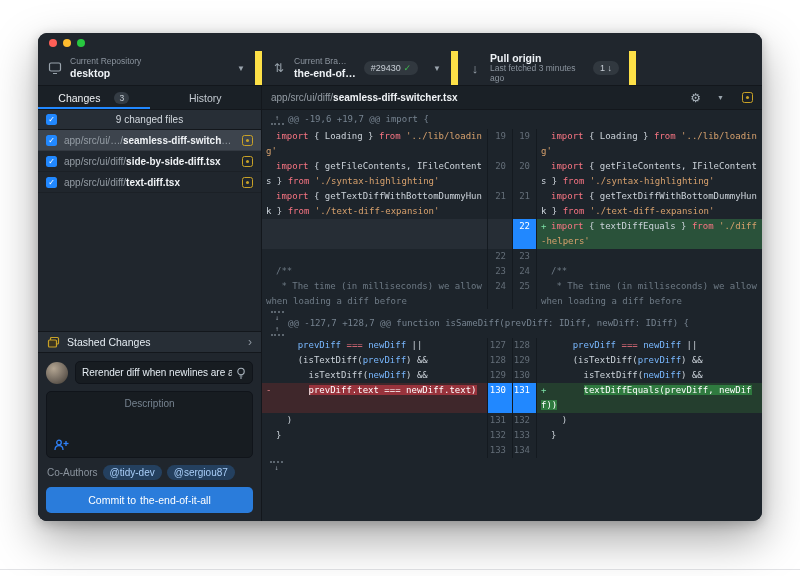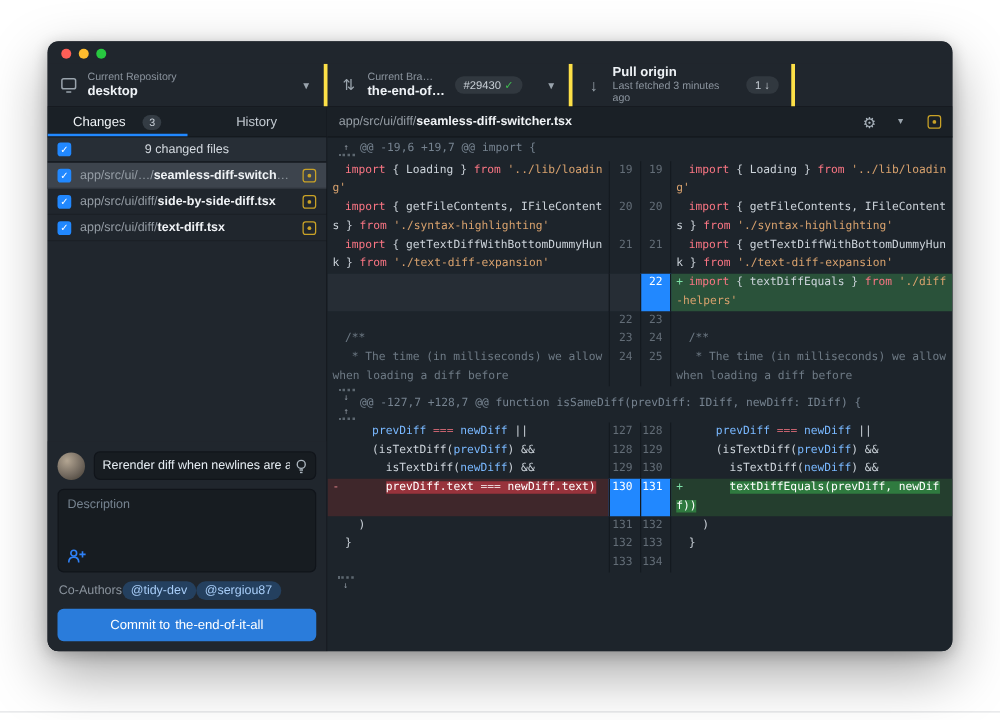--- a/index.html
+++ b/index.html
@@ -10,21 +10,21 @@
   .window { position:absolute; left:38px; top:33px; width:724px; height:488px;
     border-radius:9px; overflow:hidden; background:#20262d;
     box-shadow:0 18px 45px rgba(0,0,0,.35), 0 3px 12px rgba(0,0,0,.22);
     display:flex; flex-direction:column; }
 
   
   .titlebar { height:18px; background:#20262d; position:relative; flex:none; }
   .lights { position:absolute; left:11px; top:6px; display:flex; gap:6px; }
   .light { width:8px; height:8px; border-radius:50%; }
   .toolbar { height:35px; flex:none; display:flex; background:#20262d; border-bottom:1px solid #13171c; }
-  .tb-sec { display:flex; align-items:center; gap:8px; padding:0 10px; border-right:3px solid #fde047; }
+  .tb-sec { display:flex; align-items:center; gap:8px; padding:0 10px; border-right:7px solid #fde047; }
   .tb-sec.repo { width:224px; }
   .tb-sec.branch { width:196px; }
   .tb-sec.pull { width:178px; }
   .tb-sec.rest { flex:1; border-right:none; }
   .tb-icon { color:#9aa4ad; font-size:12px; width:14px; text-align:center; flex:none; }
   .tb-text { display:flex; flex-direction:column; line-height:1.15; min-width:0; }
   .tb-label { font-size:8.5px; color:#8b949e; }
   .tb-value { font-size:10.5px; color:#eef2f6; font-weight:bold; white-space:nowrap; }
   .tb-caret { color:#9aa4ad; font-size:8px; margin-left:auto; }
   .pill { background:#31383f; border-radius:8px; font-size:9px; color:#c8cfd6; padding:2px 7px; white-space:nowrap; }
@@ -61,24 +61,24 @@
   .stash-chevron { margin-left:auto; color:#8b949e; font-size:12px; }
 
   .commit-area { flex:none; height:168px; display:flex; flex-direction:column; gap:7px; padding:8px; background:#20262d; }
   .summary-row { display:flex; align-items:center; gap:7px; }
   .avatar { width:22px; height:22px; border-radius:50%; flex:none;
     background:radial-gradient(circle at 35% 30%, #b3a592, #6e655b 60%, #3d382f); }
   .summary-input { flex:1; height:23px; background:#171c21; border:1px solid #10141a; border-radius:5px;
     display:flex; align-items:center; padding:0 6px; gap:4px; min-width:0; }
   .summary-text { flex:1; font-size:10px; color:#e6edf3; white-space:nowrap; overflow:hidden; }
   .desc-box { flex:1; background:#171c21; border:1px solid #10141a; border-radius:5px; padding:6px 7px;
-    display:flex; flex-direction:column; }
+    display:flex; flex-direction:column;text-align:center; }
   .desc-placeholder { font-size:10px; color:#768390; }
   .desc-foot { margin-top:auto; }
-  .coauthor-row { flex:none; display:flex; align-items:center; gap:0; font-size:10px; color:#8b949e; padding:0 1px; }
+  .coauthor-row { flex:none; display:flex; align-items:center; gap:5px; font-size:10px; color:#8b949e; padding:0 1px; }
   .co-pill { background:#24405f; color:#a8cdf8; border-radius:9px; padding:2px 7px; font-size:10px; white-space:nowrap; }
   .commit-btn { flex:none; height:26px; border-radius:5px; background:#2a7cdb; color:#fff; font-size:10.5px;
     display:flex; align-items:center; justify-content:center; gap:4px; border:none; width:100%; font-family:inherit; }
   .commit-btn b { font-weight:normal; }
 
   
   .diffpane { flex:1; min-width:0; display:flex; flex-direction:column; background:#1d242b; }
   .diff-header { height:24px; flex:none; background:#1a2026; border-bottom:1px solid #13171c;
     display:flex; align-items:center; gap:16px; padding:0 9px; font-size:10px; }
   .diff-header .file-path { flex:1; }
@@ -193,20 +193,30 @@
         <span class="mod-icon"></span>
       </div>
       <div class="file-row">
         <span class="cbx">✓</span>
         <span class="file-path"><span>app/src/ui/diff/</span><b>text-diff.tsx</b></span>
         <span class="mod-icon"></span>
       </div>
 
       <div class="sidebar-spacer"></div>
 
+      <div class="stash-row">
+        <span>
+          <svg width="13" height="13" viewBox="0 0 13 13">
+              <rect x="3.5" y="1.5" width="8" height="6.5" rx="1" fill="#20262d" stroke="#c9a227" stroke-width="1.2"></rect>
+              <rect x="1.5" y="4" width="8" height="7" rx="1" fill="#3a3421" stroke="#c9a227" stroke-width="1.2"></rect>
+            </svg>
+        </span>
+        <span>Stashed Changes</span>
+        <span class="stash-chevron">›</span>
+      </div>
 
       <div class="commit-area">
         <div class="summary-row">
           <span class="avatar"></span>
           <div class="summary-input">
             <span class="summary-text">Rerender diff when newlines are adde</span>
             <span>
               <svg width="10" height="12" viewBox="0 0 10 12">
                   <circle cx="5" cy="4.5" r="3.2" fill="none" stroke="#aab4bd" stroke-width="1.1"></circle>
                   <line x1="3.6" y1="9" x2="6.4" y2="9" stroke="#aab4bd" stroke-width="1.1"></line>

